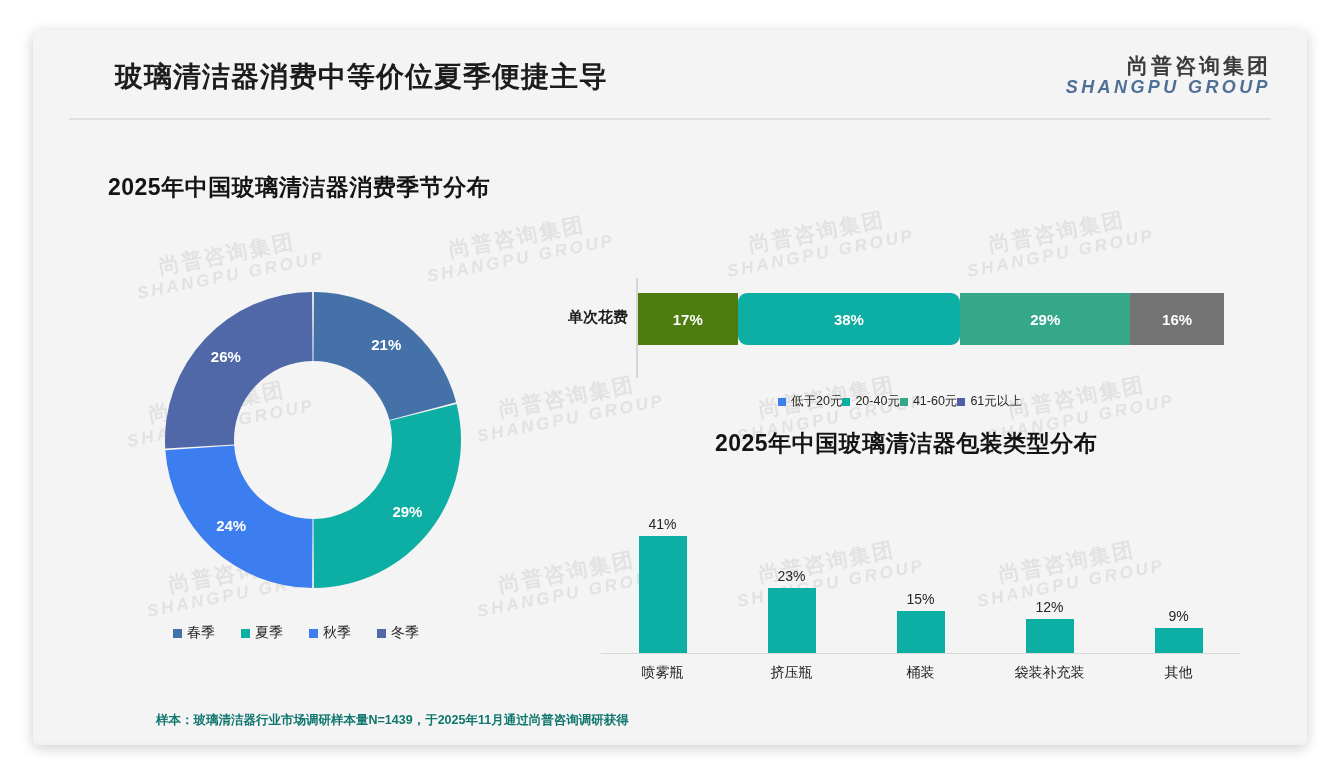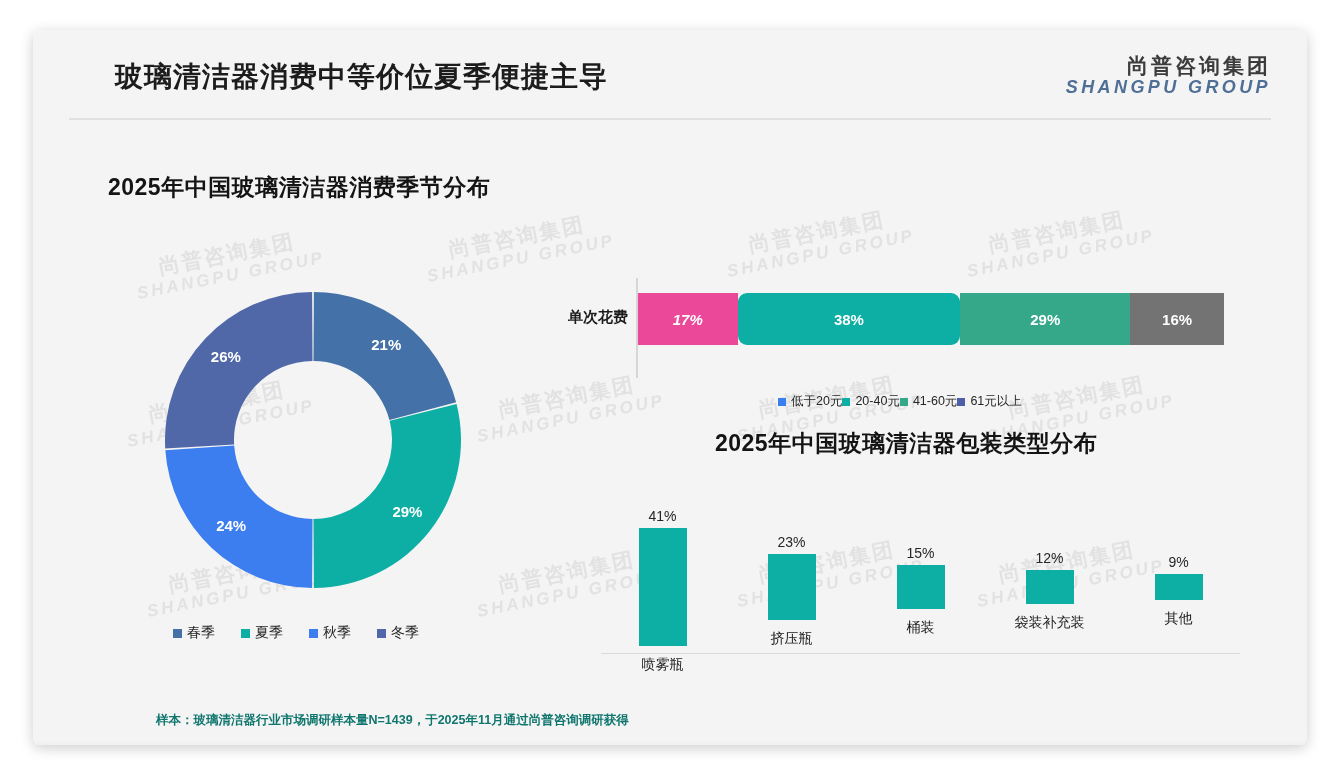--- a/index.html
+++ b/index.html
@@ -217,21 +217,20 @@
     height: 1.5px;
     background: #d9d9d9;
   }
   .bars-row {
     position: absolute;
     left: 0;
     bottom: 36px;
     width: 645px;
     height: 154px;
     display: flex;
-    align-items: center;
   }
   .bar-col {
     flex: 1 1 0;
     position: relative;
     display: flex;
     flex-direction: column;
     justify-content: flex-end;
     align-items: center;
   }
   .bar-value {
@@ -379,21 +378,21 @@
       <div class="legend-item">
         <span class="legend-swatch" style="background: rgb(80, 104, 168);"></span>
         <span>冬季</span>
       </div>
     </div>
 
   <div class="stack-wrap">
     <div class="stack-cat">单次花费</div>
     <div class="stack-axis"></div>
     <div class="stack-bar" id="stack-bar">
-        <div class="stack-seg" style="width: 17%; background: #ec4899; font-style: italic;">17%</div>
+        <div class="stack-seg" style="width: 17%; background: #4d7c0f;">17%</div>
         <div class="stack-seg" style="width: 38%; background: rgb(13, 174, 163); border-radius: 9px;">38%</div>
         <div class="stack-seg" style="width: 29%; background: rgb(53, 168, 138);">29%</div>
         <div class="stack-seg" style="width: 16%; background: #737373;">16%</div>
       </div>
   </div>
   <div class="legend" id="legend-spend">
       <div class="legend-item">
         <span class="legend-swatch" style="background: rgb(59, 126, 240);"></span>
         <span>低于20元</span>
       </div>

